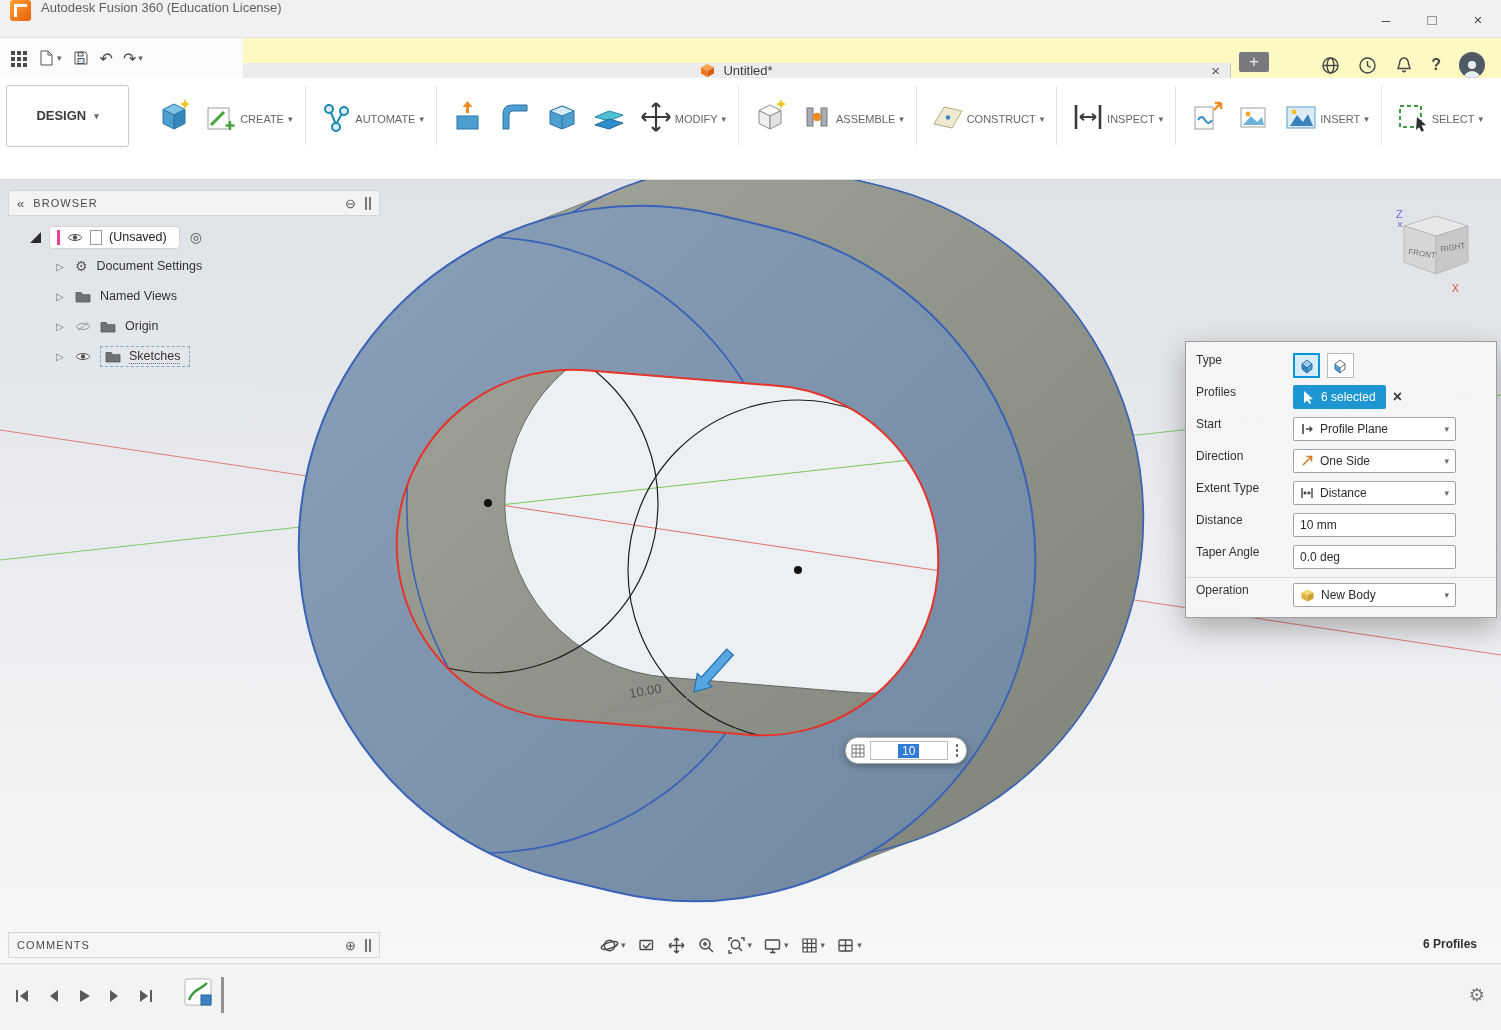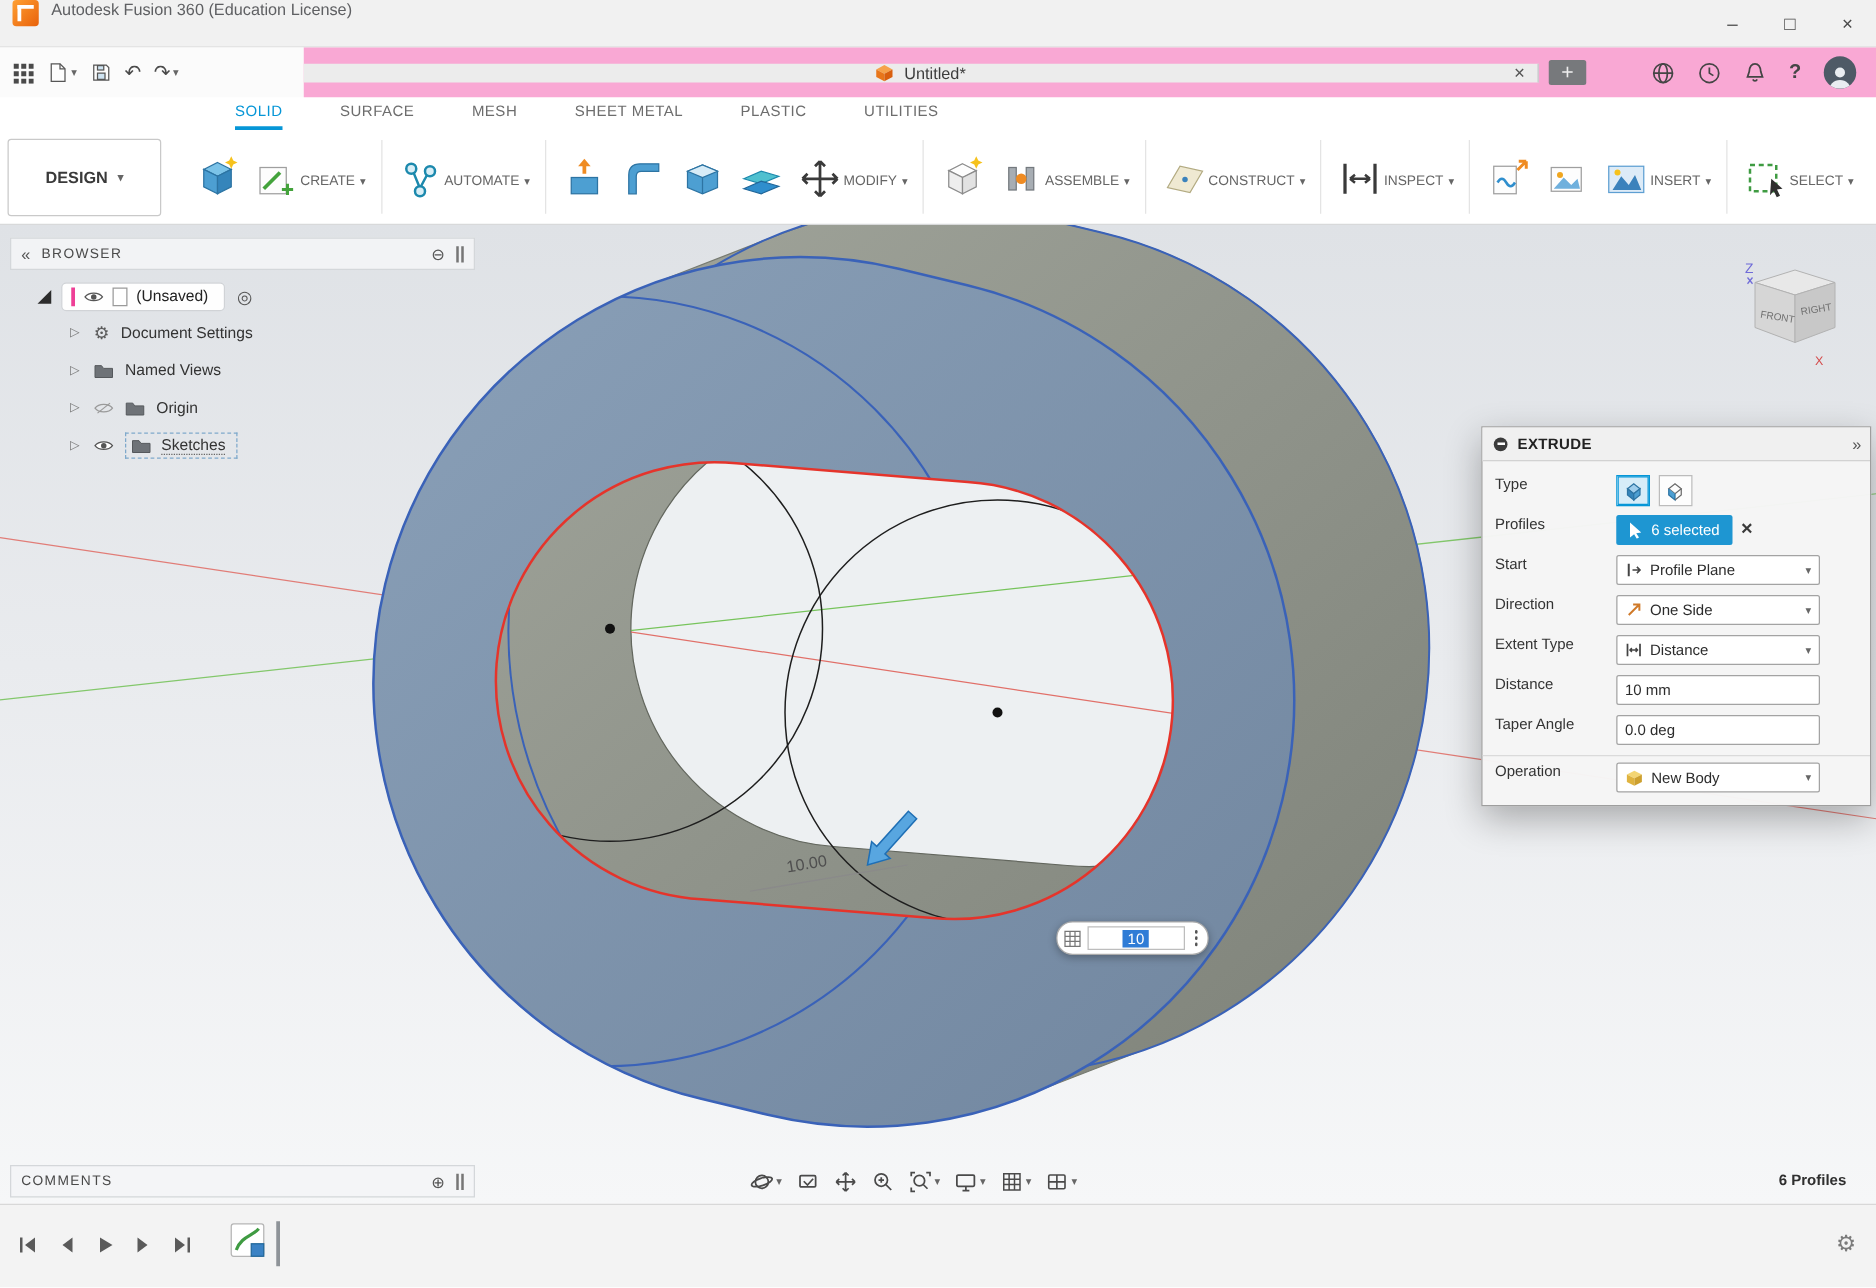--- a/index.html
+++ b/index.html
@@ -15,21 +15,21 @@
 .logo i{position:absolute;left:4px;top:4px;width:13px;height:13px;border-left:3px solid #fff;border-top:3px solid #fff}
 .tb-title{font-size:13px;color:#5f6063}
 .win-controls{margin-left:auto;display:flex;height:38px}
 .win-btn{width:46px;display:flex;align-items:center;justify-content:center;font-size:15px;color:#4a4a4a}
 
 
 .qat{height:40px;display:flex;flex:0 0 auto}
 .qat-left{width:243px;background:#fbfbfb;display:flex;align-items:center;gap:10px;padding:0 10px}
 .qicon{display:flex;align-items:center;gap:2px;color:#4a4a4a;font-size:16px}
 .caret{font-size:9px;color:#666}
-.tabstrip{flex:1;background:#f9a8d4;display:flex;align-items:center}
+.tabstrip{flex:1;background:#fef9c3;display:flex;align-items:flex-end}
 .doc-tab{width:988px;background:#ececec;position:relative;display:flex;align-items:center;
   justify-content:center;gap:8px;border-right:1px solid #c3c5c7;font-size:13px;color:#3c3c3c}
 .tab-close{position:absolute;right:10px;font-size:15px;color:#555}
 .newtab{width:30px;margin:6px 0 6px 8px;background:#77797c;color:#ededed;display:flex;
   align-items:center;justify-content:center;font-size:17px;border-radius:2px}
 .strip-icons{margin-left:auto;display:flex;align-items:center;gap:18px;padding:0 16px}
 .sicon{display:flex;align-items:center;justify-content:center;color:#454545}
 .avatar{width:26px;height:26px;border-radius:50%;background:#4e5a66;display:flex;align-items:flex-end;justify-content:center;overflow:hidden}
 .help-q{font-size:16px;font-weight:bold;color:#454545}
 
@@ -220,28 +220,20 @@
           <svg width="22" height="20">
               <circle cx="11" cy="7" r="4" fill="#e9edf1"></circle>
               <path d="M2,22 a9,9 0 0 1 18,0 Z" fill="#e9edf1"></path>
             </svg>
         </span>
       </div>
     </div>
   </div>
 
   <div class="ribbon">
-    <div class="rtabs">
-      <span class="rtab active">SOLID</span>
-      <span class="rtab">SURFACE</span>
-      <span class="rtab">MESH</span>
-      <span class="rtab">SHEET METAL</span>
-      <span class="rtab">PLASTIC</span>
-      <span class="rtab">UTILITIES</span>
-    </div>
     <div class="tools">
       <div class="design-btn">
         <span>DESIGN</span>
         <span class="caret">▾</span>
       </div>
 
       <div class="tgroup">
         <div class="ticons">
           <svg class="bicon">
               <polygon points="19,6 30,11.5 19,17 8,11.5" fill="#7cc3e8" stroke="#2d74a3"></polygon>
@@ -519,27 +511,20 @@
         <span class="selbox">
           <svg width="16" height="13">
               <path d="M1,2.5 h5.2 l1.6,2.2 H15 V12 H1 Z" fill="#6e7277" stroke="#55585c" stroke-width=".8"></path>
             </svg>
           <span class="b-label">Sketches</span>
         </span>
       </div>
     </div>
 
     <div class="dialog">
-      <div class="dlg-head">
-        <span class="dlg-dot">
-            <i></i>
-          </span>
-        <span class="dlg-title">EXTRUDE</span>
-        <span class="dlg-exp">»</span>
-      </div>
       <div class="dlg-body">
         <div class="dlg-row">
           <span class="dlg-label">Type</span>
           <div class="dlg-ctl">
             <span class="typebtn sel">
               <svg width="19" height="19">
                   <polygon points="5,8 10,4 15,8 10,12" fill="#9fcdec" stroke="#2d74a3"></polygon>
                   <polygon points="5,8 10,12 10,17 5,13" fill="#3585bb" stroke="#2d74a3"></polygon>
                   <polygon points="10,12 15,8 15,13 10,17" fill="#4d9fd2" stroke="#2d74a3"></polygon>
                 </svg>

